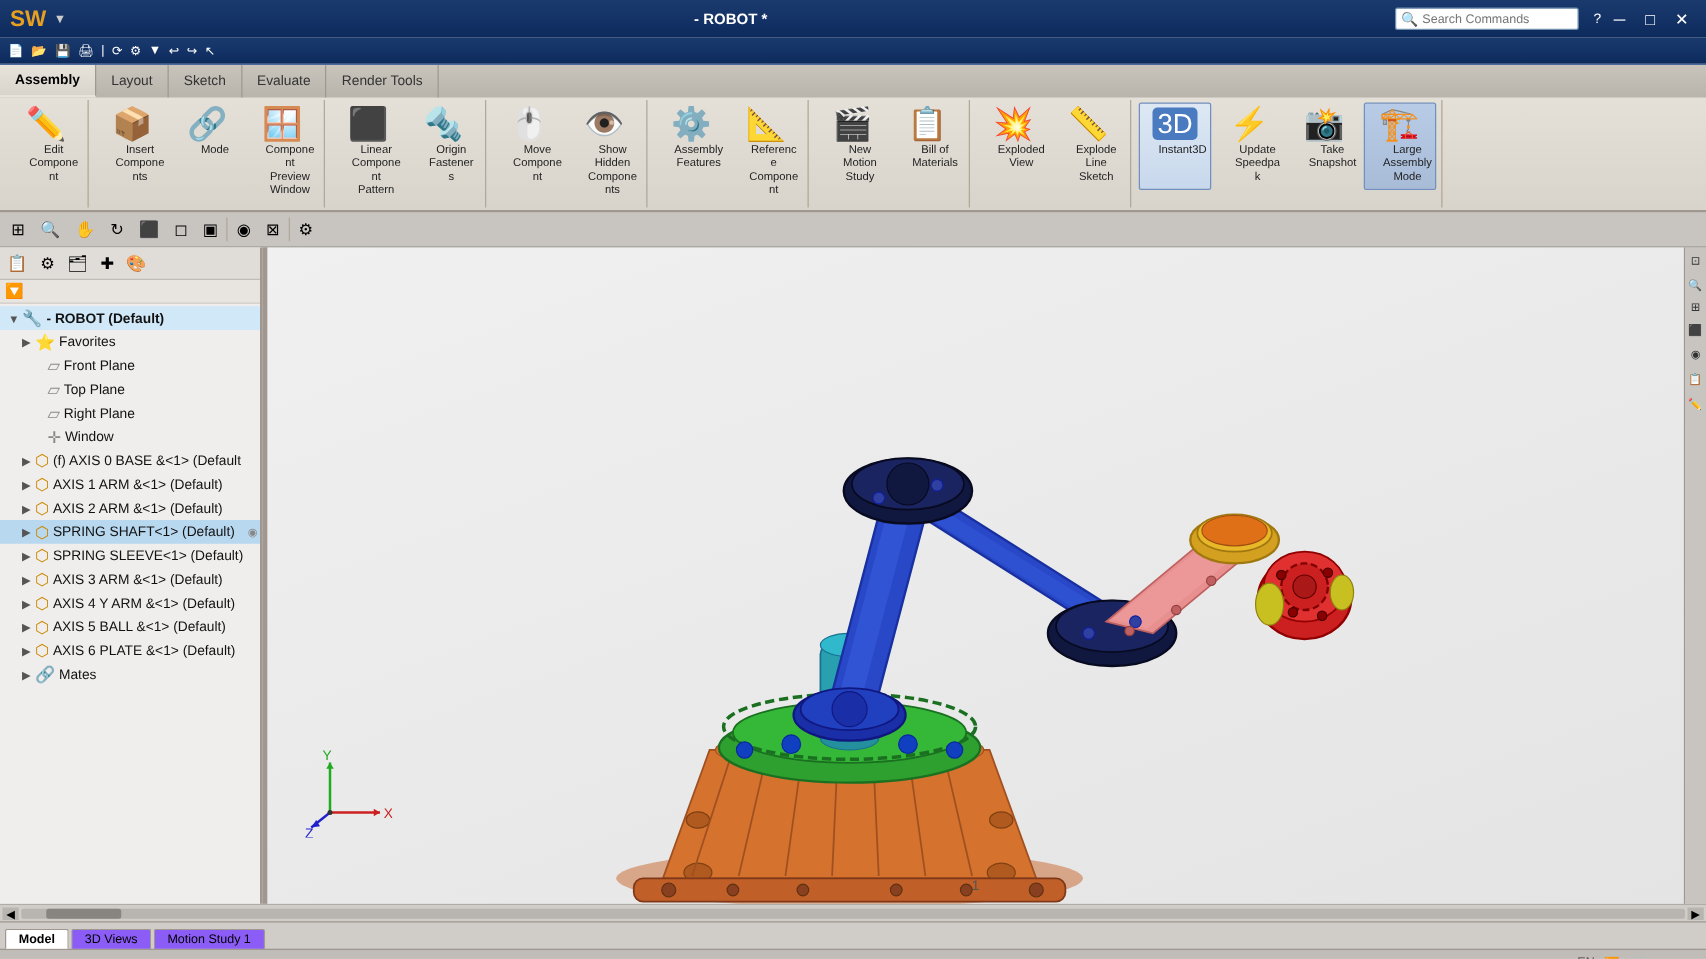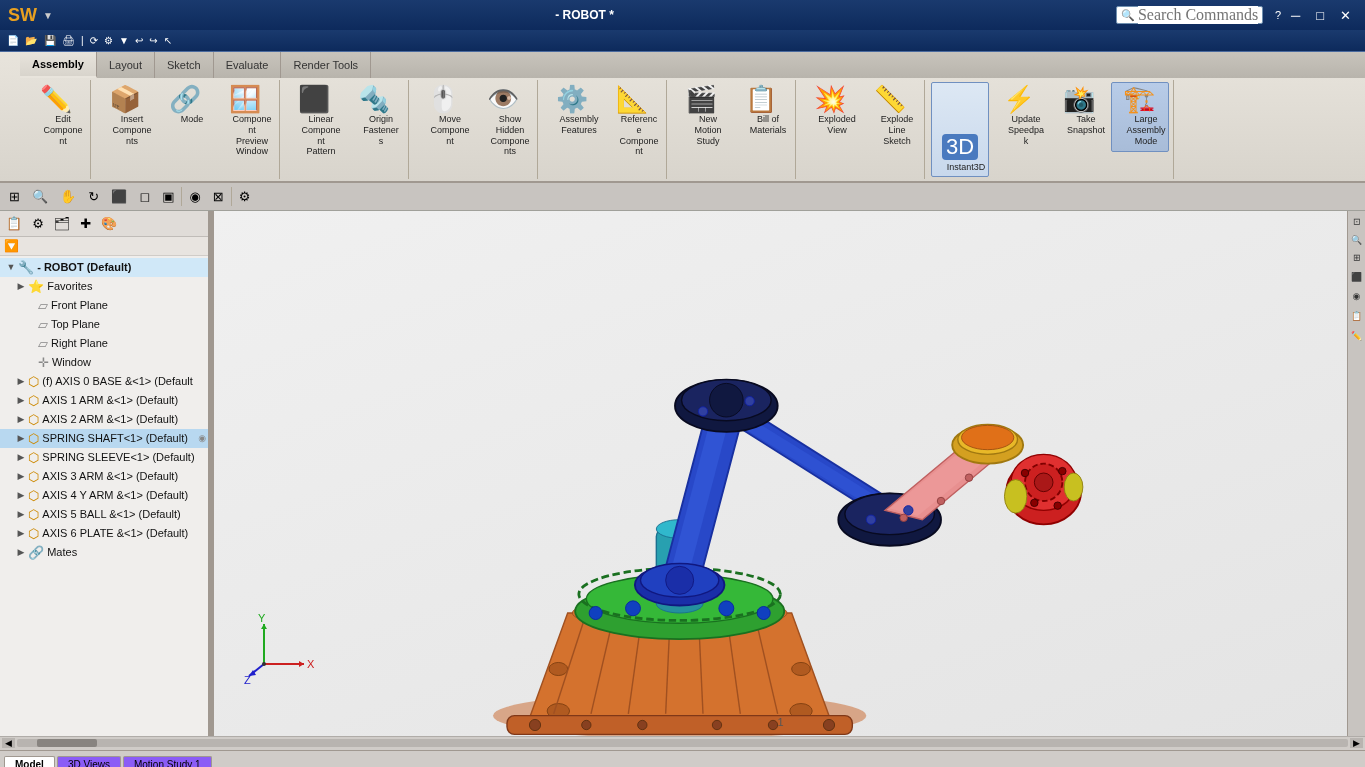--- a/index.html
+++ b/index.html
@@ -24,21 +24,20 @@
       display: flex; align-items: center;
       background: linear-gradient(to bottom, #1a3a6e, #0d2a5c);
       height: 22px; padding: 0 4px; border-bottom: 1px solid #4a6a9e;
     }
     .qa-btn { color: white; font-size: 10px; padding: 1px 3px; cursor: pointer; border: none; background: none; }
 
     
     #ribbon {
       background: linear-gradient(to bottom, #e8e4dc, #d8d4cc);
       border-bottom: 2px solid #a09890;
-      padding-left: 20px;
     }
     #ribbon-tabs {
       display: flex; background: linear-gradient(to bottom, #c8c4bc, #b8b4ac);
       height: 26px;
     }
     .ribbon-tab {
       padding: 4px 12px; font-size: 11px; cursor: pointer; color: #333;
       border-right: 1px solid #a09890; display: flex; align-items: center;
     }
     .ribbon-tab.active {
@@ -153,21 +152,21 @@
 
 <div id="title-bar">
   <div id="title-bar-left">
     <span class="sw-logo">SW</span>
     <span style="color:#ccc; font-size:10px;">▼</span>
   </div>
   <div id="title-bar-center">- ROBOT *</div>
   <div id="title-bar-right">
     <div id="search-bar">
       <span>🔍</span>
-      <input type="text" style="font-size: 16px; width: 120px; border: none; outline: none; font-family: Liberation Serif, serif;" placeholder="Search Commands">
+      <input type="text" style="font-size: 10px; width: 120px; border: none; outline: none;" placeholder="Search Commands">
     </div>
     <span style="color:white; margin-left:8px; font-size:11px;">?</span>
     <button class="title-btn">─</button>
     <button class="title-btn">□</button>
     <button class="title-btn">✕</button>
   </div>
 </div>
 
 <div id="quick-access">
   <button class="qa-btn">📄</button>
@@ -297,21 +296,21 @@
           <span class="label">Explode
 Line
 Sketch</span>
         </button>
       </div>
     </div>
 
     <div class="ribbon-group">
       <div class="ribbon-group-items">
         <button class="ribbon-btn active">
-          <span class="icon" style="font-size:22px; background:#4a7abf; color:white; border-radius:4px; padding:2px 4px;margin-top:48px;">3D</span>
+          <span class="icon" style="font-size:22px; background:#4a7abf; color:white; border-radius:4px; padding:2px 4px;">3D</span>
           <span class="label">Instant3D</span>
         </button>
         <button class="ribbon-btn">
           <span class="icon">⚡</span>
           <span class="label">Update
 Speedpak</span>
         </button>
         <button class="ribbon-btn">
           <span class="icon">📸</span>
           <span class="label">Take

